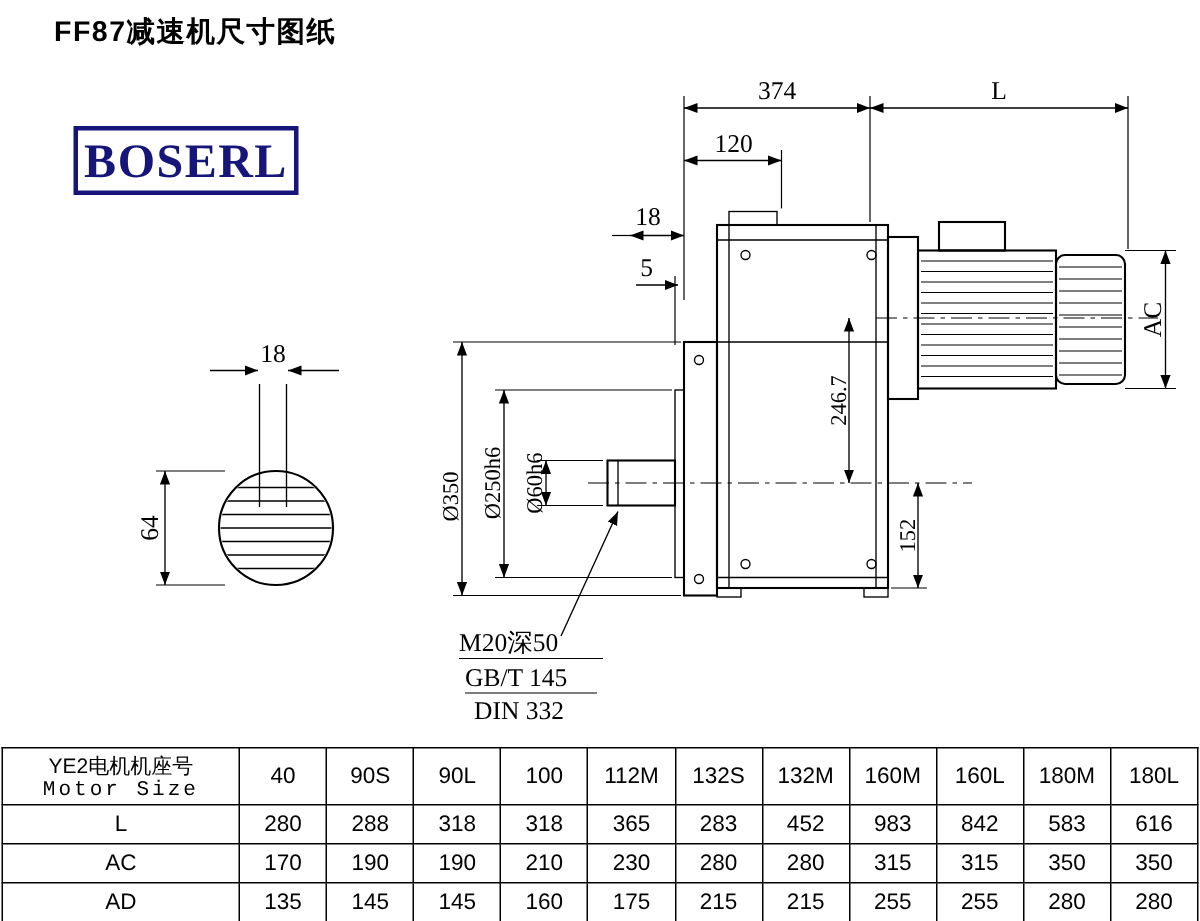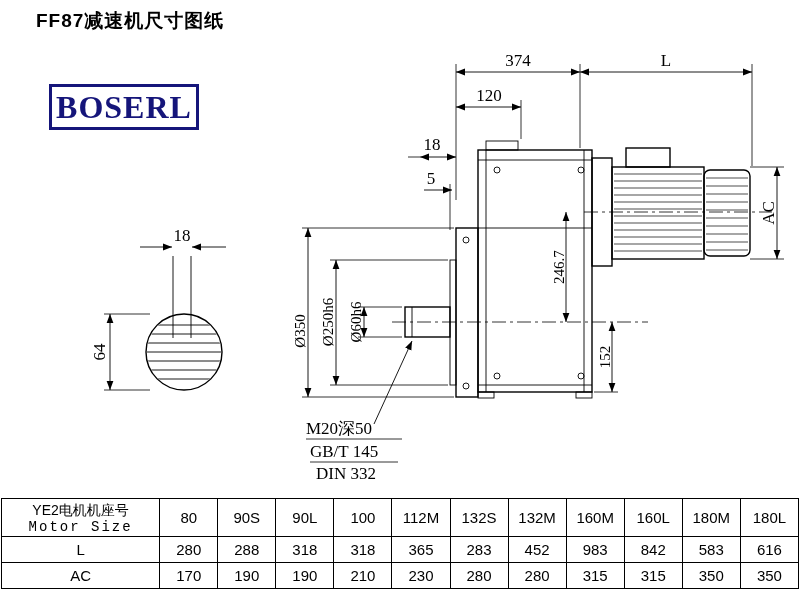--- a/index.html
+++ b/index.html
@@ -226,21 +226,21 @@
     <col style="width:58px">
       <col style="width:58px">
       <col style="width:58px">
   </colgroup>
   <thead>
     <tr>
       <th>
         <div class="label-cn">YE2电机机座号</div>
         <div class="label-en">Motor Size</div>
       </th>
-      <th>80</th>
+      <th>40</th>
       <th>90S</th>
       <th>90L</th>
       <th>100</th>
       <th>112M</th>
       <th>132S</th>
       <th>132M</th>
       <th>160M</th>
       <th>160L</th>
       <th>180M</th>
       <th>180L</th>
@@ -268,14 +268,28 @@
       <td>190</td>
       <td>210</td>
       <td>230</td>
       <td>280</td>
       <td>280</td>
       <td>315</td>
       <td>315</td>
       <td>350</td>
       <td>350</td>
     </tr>
+    <tr>
+      <td>AD</td>
+      <td>135</td>
+      <td>145</td>
+      <td>145</td>
+      <td>160</td>
+      <td>175</td>
+      <td>215</td>
+      <td>215</td>
+      <td>255</td>
+      <td>255</td>
+      <td>280</td>
+      <td>280</td>
+    </tr>
   </tbody>
 </table>
 
 </body></html>

